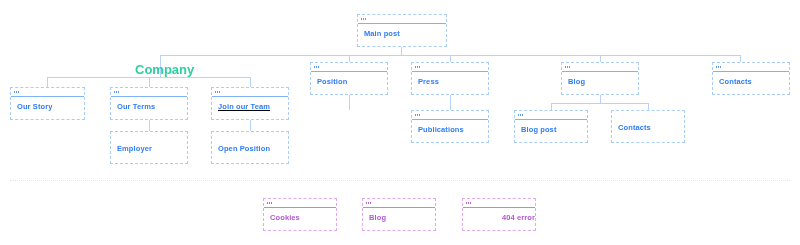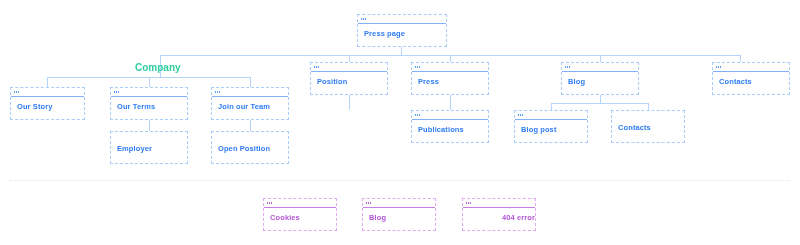--- a/index.html
+++ b/index.html
@@ -79,21 +79,21 @@
   .conn.h {
     height: 1px;
   }
   .conn.v {
     width: 1px;
   }
 
   
   .grouplabel {
     position: absolute;
-    font-size: 10px;
+    font-size: 13px;
     font-weight: bold;
     color: #2fcf9e;
     white-space: nowrap;
   }
 
   
   .divider {
     position: absolute;
     left: 10px;
     right: 10px;
@@ -127,21 +127,21 @@
     <div class="divider" style="top: 180px;"></div>
     <div class="grouplabel" style="left: 135px; top: 62px;">Company</div>
     <div class="node" style="left: 357px; top: 14px; width: 90px; height: 33px;">
       <div class="titlebar">
         <div class="dots">
           <i></i>
           <i></i>
           <i></i>
         </div>
       </div>
-      <div class="label">Press page</div>
+      <div class="label">Main post</div>
     </div>
     <div class="node" style="left: 10px; top: 87px; width: 75px; height: 33px;">
       <div class="titlebar">
         <div class="dots">
           <i></i>
           <i></i>
           <i></i>
         </div>
       </div>
       <div class="label">Our Story</div>
@@ -149,21 +149,21 @@
     <div class="node" style="left: 110px; top: 87px; width: 78px; height: 33px;">
       <div class="titlebar">
         <div class="dots">
           <i></i>
           <i></i>
           <i></i>
         </div>
       </div>
       <div class="label">Our Terms</div>
     </div>
-    <div class="node" style="left: 211px; top: 87px; width: 78px; height: 33px;">
+    <div class="node" style="left: 211px; top: 87px; width: 78px; height: 33px; text-decoration: underline;">
       <div class="titlebar">
         <div class="dots">
           <i></i>
           <i></i>
           <i></i>
         </div>
       </div>
       <div class="label">Join our Team</div>
     </div>
     <div class="node plain" style="left: 110px; top: 131px; width: 78px; height: 33px;">

